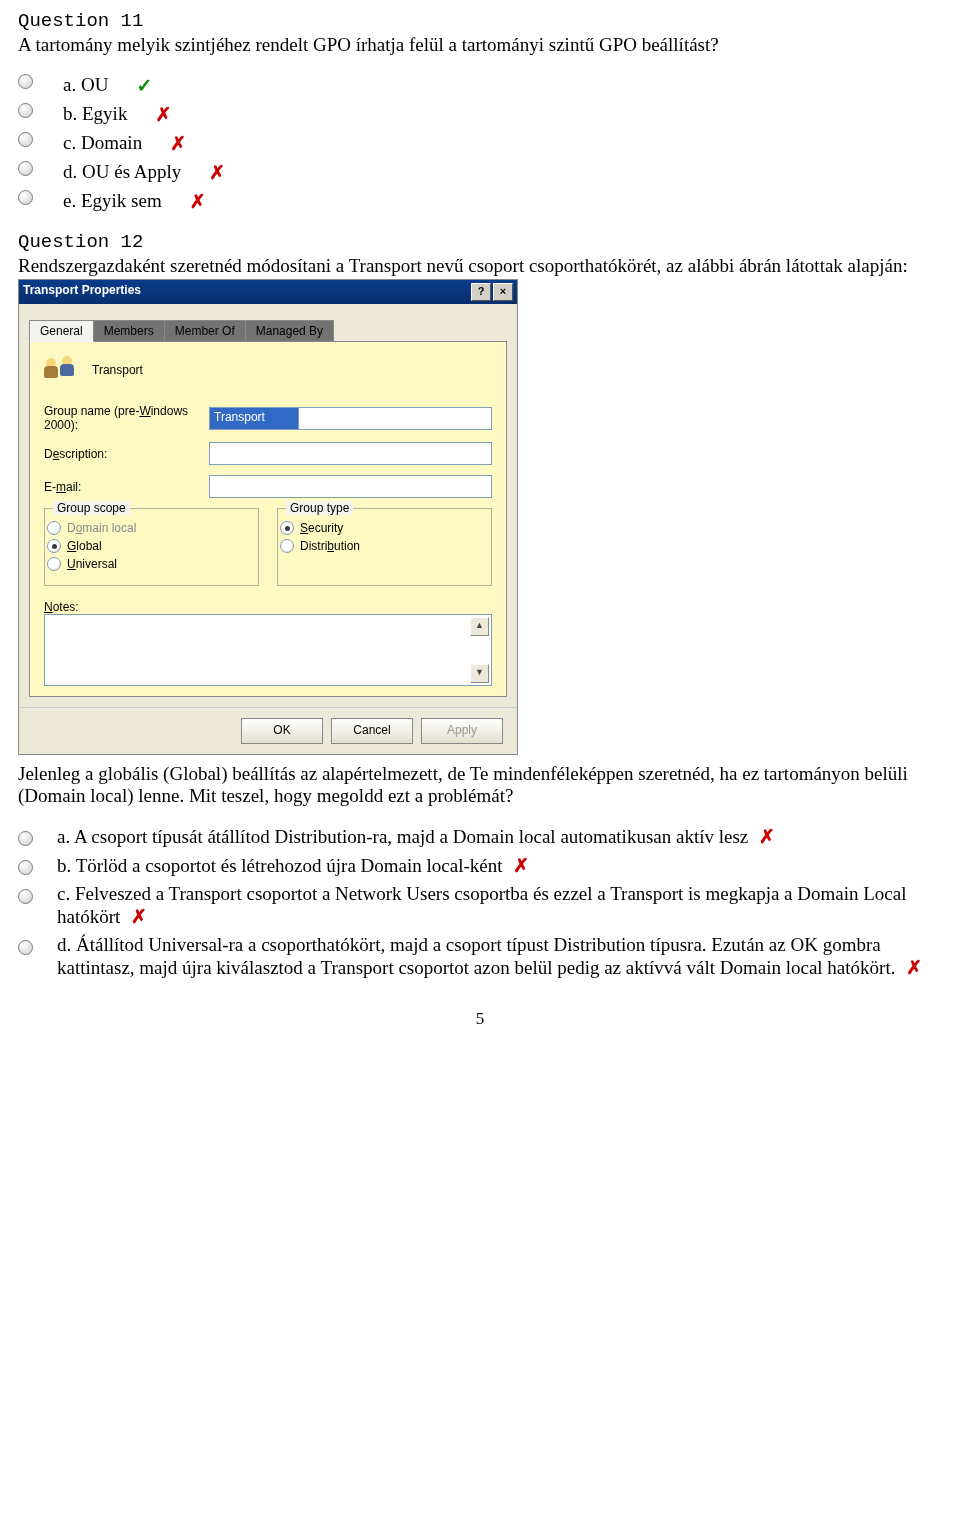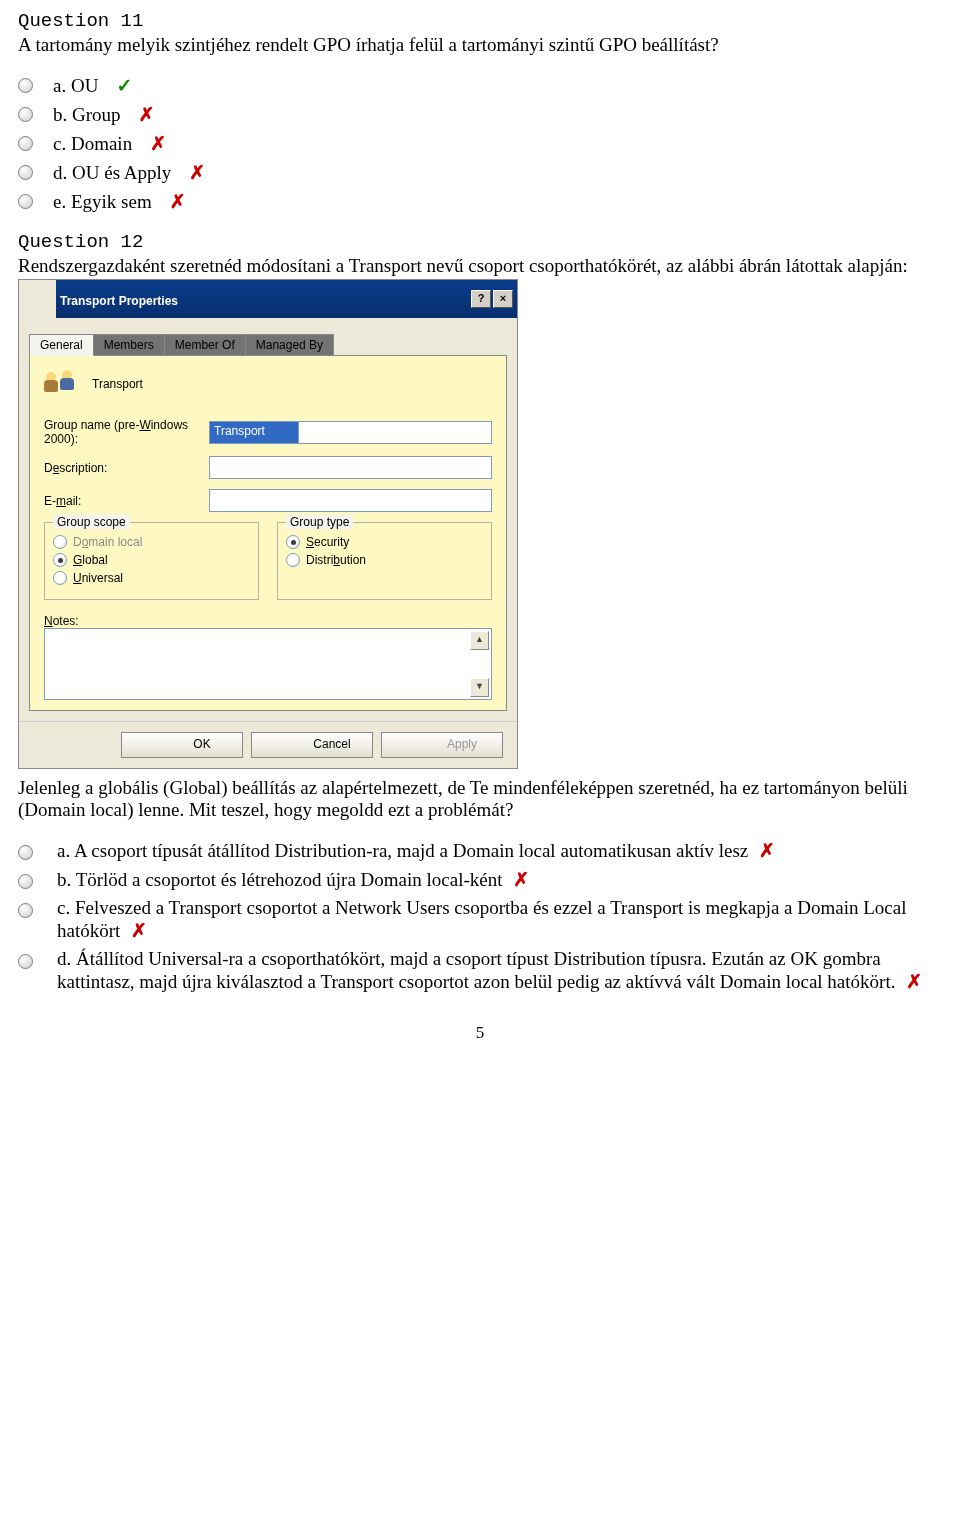--- a/index.html
+++ b/index.html
@@ -7,21 +7,21 @@
     font-size: 19px;
     margin: 0;
     padding: 10px 18px 18px 18px;
     color: #000;
     width: 924px;
     background: #fff;
   }
   .q-title { margin: 0 0 2px 0; font-family: Liberation Mono, monospace; }
   .q-text { margin: 0 0 18px 0; }
   .opt-list { margin: 0 0 18px 0; padding-left: 38px; }
-  .opt-row { display: flex; align-items: center; gap: 12px; margin-bottom: 6px; }
+  .opt-row { display: flex; gap: 22px; margin-bottom: 6px; }
   .radio-shell {
     width: 13px; height: 13px; border-radius: 50%;
     border: 1px solid #7a7a7a;
     background: radial-gradient(circle at 35% 30%, #fff 0%, #ddd 70%, #bbb 100%);
     flex-shrink: 0;
     margin-left: -38px;
     margin-right: 8px;
   }
   .opt-text { }
   .mark { display: inline-block; margin-left: 6px; font-family: Arial, sans-serif; font-weight: bold; }
@@ -39,24 +39,23 @@
     border: 1px solid #888;
     font-family: Tahoma, Arial, sans-serif;
     font-size: 12px;
     background: #ece9d8;
     color: #000;
   }
   .titlebar {
     background: linear-gradient(to bottom, #0a3c8b 0%, #082f6e 100%);
     color: #fff;
     display: flex;
-    align-items: flex-end;
-    padding: 10px 4px;
+    align-items: flex-start;
+    padding: 3px 4px;
     font-weight: bold;
-    margin-left: 37px;
   }
   .titlebar .ttl { flex: 1; }
   .titlebar .tbtn {
     width: 18px; height: 16px;
     background: #d4d0c8;
     border: 1px solid #fff;
     border-right-color: #555; border-bottom-color: #555;
     color: #000;
     text-align: center;
     line-height: 14px;
@@ -104,21 +103,21 @@
     padding: 2px 4px;
     height: 17px;
     box-sizing: content-box;
   }
   .text-input.sel {
     background: #316ac5; color: #fff; width: 80px; flex: 0 0 auto;
   }
   .groups-row { display: flex; gap: 18px; margin-top: 6px; }
   .fieldset {
     border: 1px solid #b5b2a3;
-    padding: 8px 10px 10px 8px;
+    padding: 8px 10px 10px 2px;
     flex: 1;
     position: relative;
   }
   .fieldset .legend {
     position: absolute; top: -8px; left: 8px;
     background: #f4f3ee; padding: 0 4px;
   }
   .radio-opt { display: flex; align-items: center; gap: 6px; margin: 4px 0; text-align: right; }
   .mini-radio {
     width: 12px; height: 12px; border-radius: 50%;
@@ -146,40 +145,39 @@
   }
   .sa-up { top: 2px; }
   .sa-dn { bottom: 2px; }
   .btn-row { display: flex; justify-content: flex-end; gap: 8px; padding: 10px 14px; border-top: 1px solid #ccc; }
   .dlg-btn {
     width: 80px; height: 24px;
     border: 1px solid #888;
     background: linear-gradient(to bottom, #fff, #e3e0d1);
     text-align: center;
     line-height: 22px;
-    padding-left: 40px;
   }
   .dlg-btn.disabled-btn { color: #9a9a9a; }
   .u { text-decoration: underline; }
 </style>
 </head>
 <body>
 
 <div class="q-title">Question 11</div>
 <div class="q-text">A tartomány melyik szintjéhez rendelt GPO írhatja felül a tartományi szintű GPO beállítást?</div>
 
 <div class="opt-list">
   <div class="opt-row">
     <span class="radio-shell"></span>
     <span class="opt-text">a. OU</span>
     <span class="mark check">✓</span>
   </div>
   <div class="opt-row">
     <span class="radio-shell"></span>
-    <span class="opt-text">b. Group</span>
+    <span class="opt-text">b. Egyik</span>
     <span class="mark cross">✗</span>
   </div>
   <div class="opt-row">
     <span class="radio-shell"></span>
     <span class="opt-text">c. Domain</span>
     <span class="mark cross">✗</span>
   </div>
   <div class="opt-row">
     <span class="radio-shell"></span>
     <span class="opt-text">d. OU és Apply</span>

